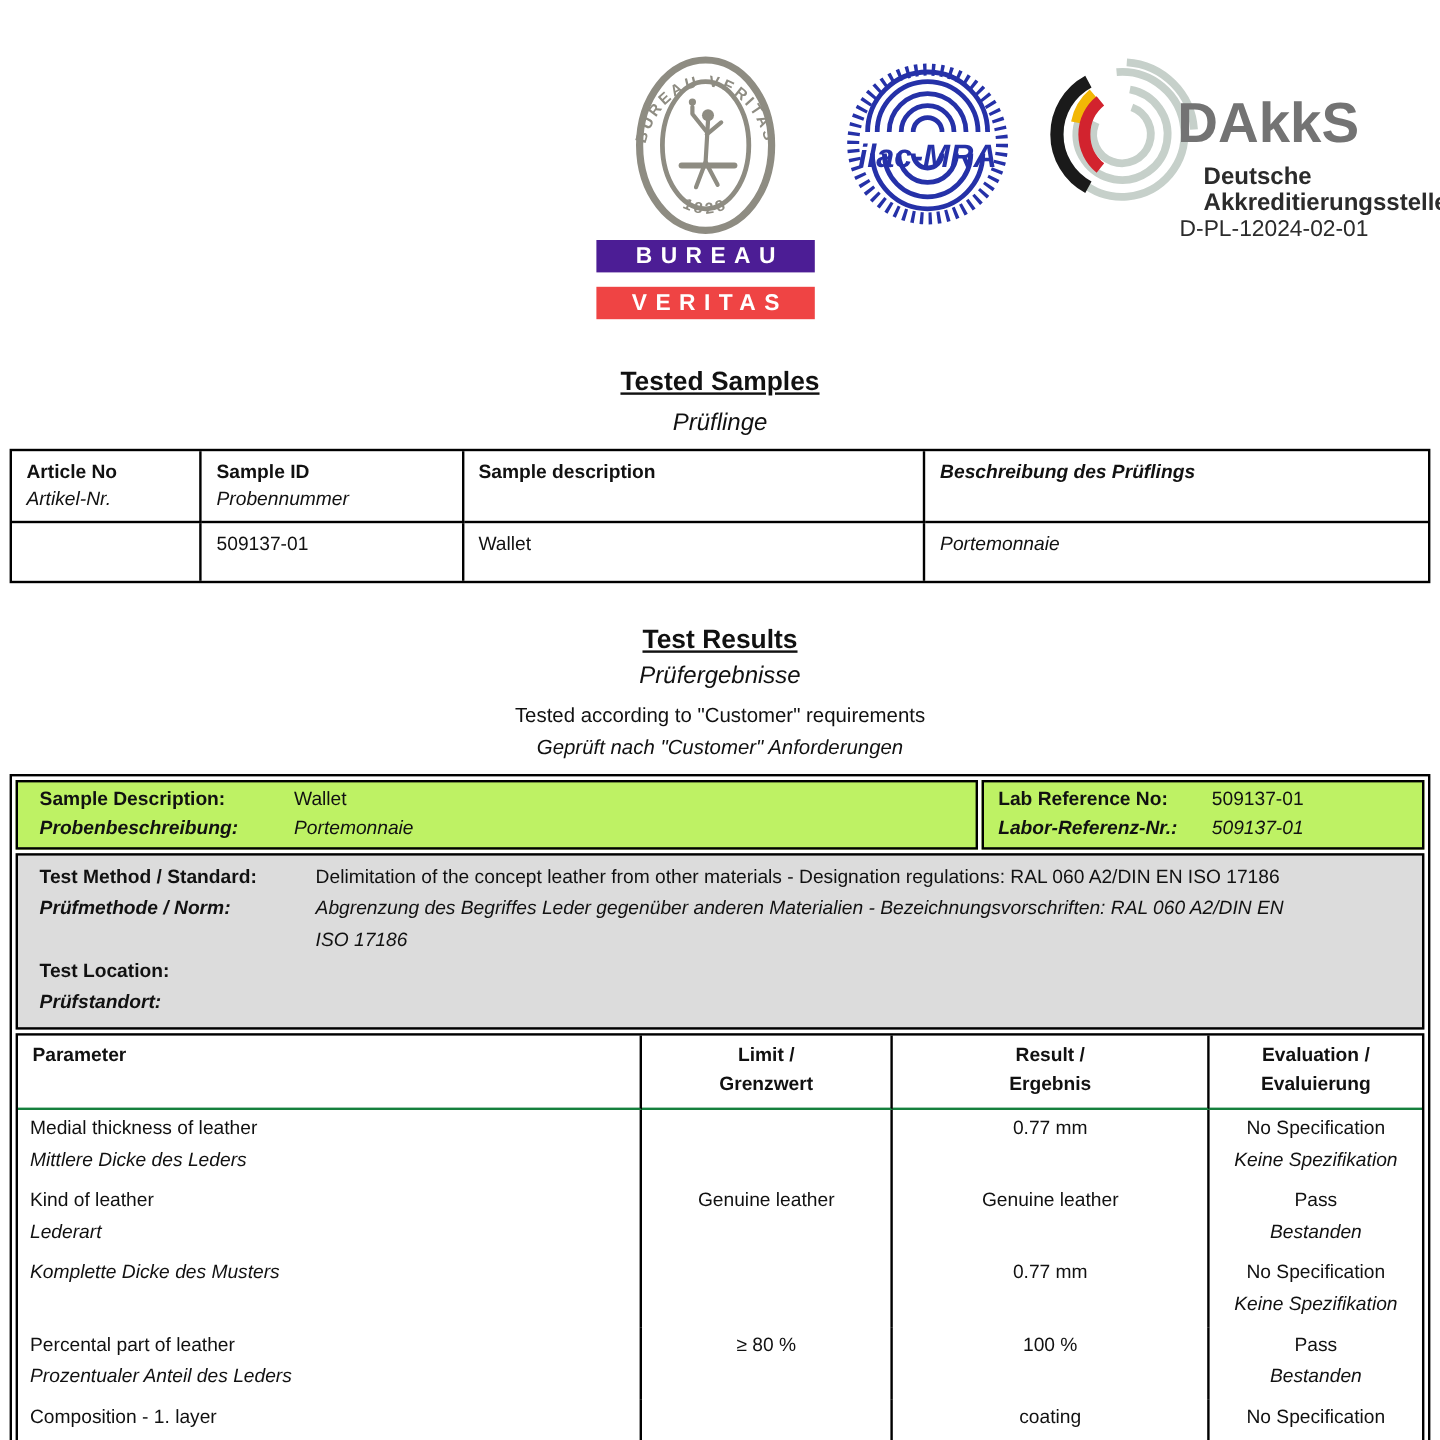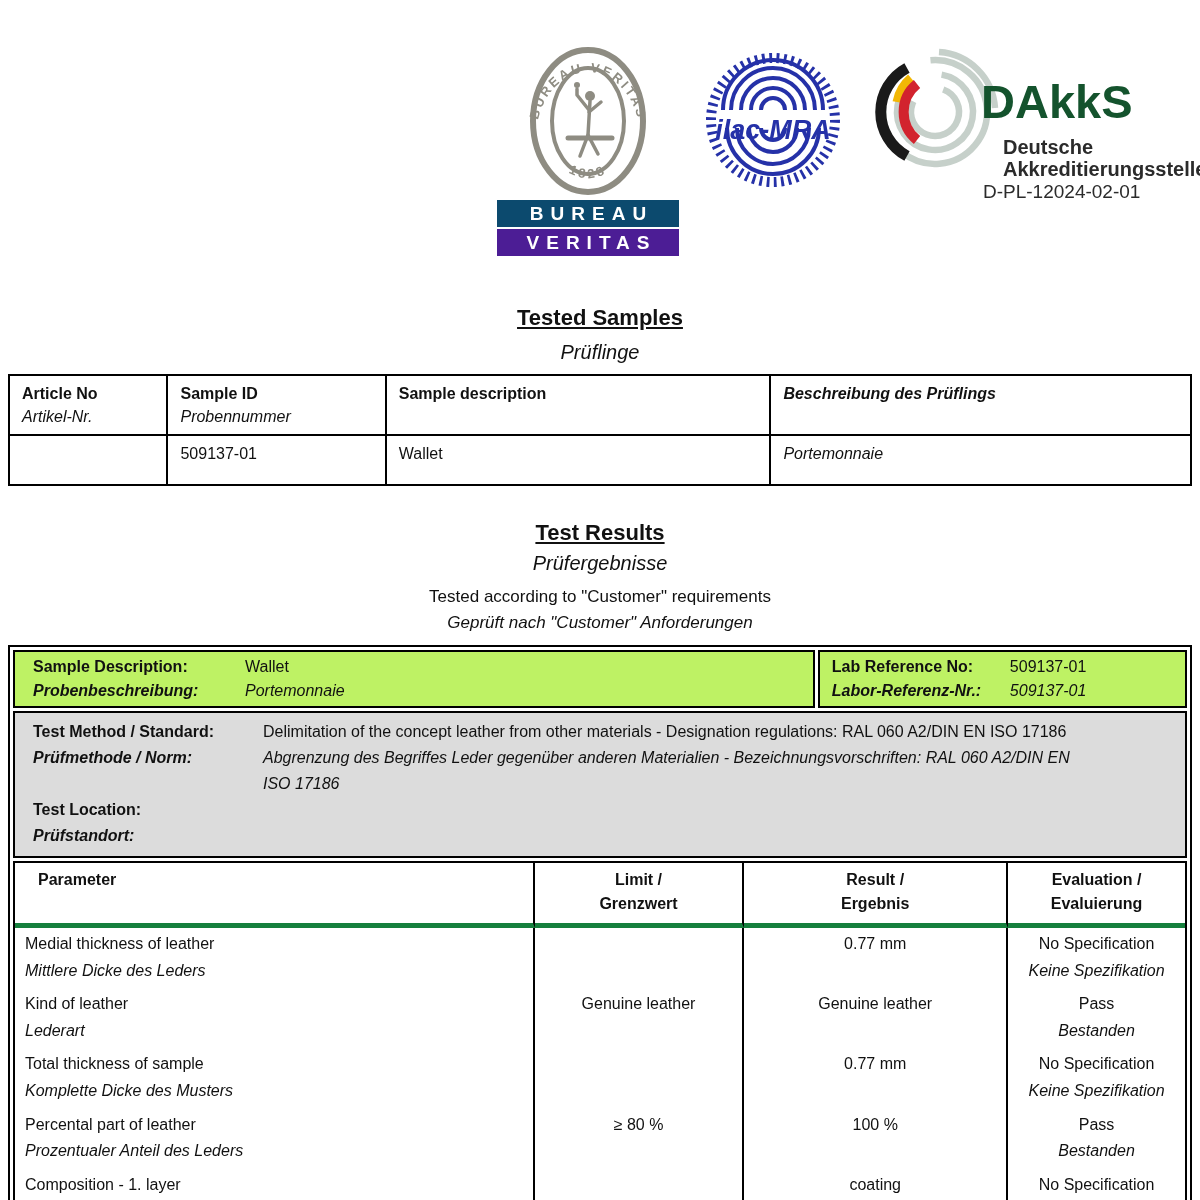--- a/index.html
+++ b/index.html
@@ -9,25 +9,25 @@
     font-size:16px;
   }
   .page{position:relative;width:1200px;height:1200px;}
 
   
   .logo-row{position:relative;height:265px;}
   .bv-logo{position:absolute;left:497px;top:44px;width:182px;text-align:center;}
   .bv-emblem{display:block;margin:0 auto;}
   .bv-word{height:27px;line-height:27px;color:#fff;font-weight:bold;font-size:19px;
            letter-spacing:7px;padding-left:7px;text-align:center;}
-  .bv-bureau{background:#0c4a6e;margin-top:2px;}
-  .bv-veritas{background:#4c1d95;margin-top:2px;}
+  .bv-bureau{background:#4c1d95;margin-top:2px;}
+  .bv-veritas{background:#ef4444;margin-top:12px;}
   .ilac-logo{position:absolute;left:703px;top:50px;}
   .dakks-logo{position:absolute;left:853px;top:46px;width:347px;height:170px;}
-  .dakks-title{position:absolute;left:128px;top:28px;font-size:47px;font-weight:bold;color:#14532d;}
+  .dakks-title{position:absolute;left:128px;top:28px;font-size:47px;font-weight:bold;color:#737373;}
   .dakks-sub{position:absolute;left:130px;top:90px;color:#2b2b2b;}
   .dakks-sub .b{font-weight:bold;font-size:20px;line-height:22px;margin-left:20px;}
   .dakks-sub .n{font-size:19px;line-height:23px;}
 
   
   .section-title{font-weight:bold;font-size:22px;text-align:center;margin:40px 0 0;text-decoration:underline;}
   .section-sub{font-style:italic;font-size:20px;text-align:center;margin:10px 0 0;}
   .req-en{font-size:17px;text-align:center;margin:12px 0 0;}
   .req-de{font-size:17px;font-style:italic;text-align:center;margin:6px 0 0;}
 
@@ -53,21 +53,21 @@
   .lblcol2{width:178px;flex:0 0 auto;line-height:24px;}
   .valcol{flex:1;line-height:24px;}
   .ibox2{border:2px solid #000;background:#dcdcdc;margin-top:3px;padding:6px 0 7px 18px;}
   .irow{display:flex;}
   .ilabel{width:230px;flex:0 0 auto;line-height:26px;}
   .ival{flex:1;max-width:835px;line-height:26px;}
 
   
   .ptable{border:2px solid #000;margin-top:3px;display:grid;
           grid-template-columns:526fr 212fr 267fr 179fr;background:#fff;}
-  .ph{font-weight:bold;border-bottom:5px solid #15803d;padding:5px 23px 7px;line-height:24px;}
+  .ph{font-weight:bold;border-bottom:2px solid #15803d;padding:5px 12px 7px;line-height:24px;}
   .c{text-align:center;}
   .pc{padding:3px 10px 4px;line-height:26.6px;}
   .pc div{min-height:26.6px;}
   .pde{font-style:italic;}
 </style>
 </head>
 <body>
 
 <div class="page">
 
@@ -252,21 +252,20 @@
       <div class="pc rb c">
         <div>Genuine leather</div>
           <div></div>
       </div>
       <div class="pc c">
         <div>Pass</div>
         <div class="pde">Bestanden</div>
       </div>
 
       <div class="pc rb">
-        <div>Total thickness of sample</div>
         <div class="pde">Komplette Dicke des Musters</div>
       </div>
       <div class="pc rb c">
         <div></div>
           <div></div>
       </div>
       <div class="pc rb c">
         <div>0.77 mm</div>
           <div></div>
       </div>

